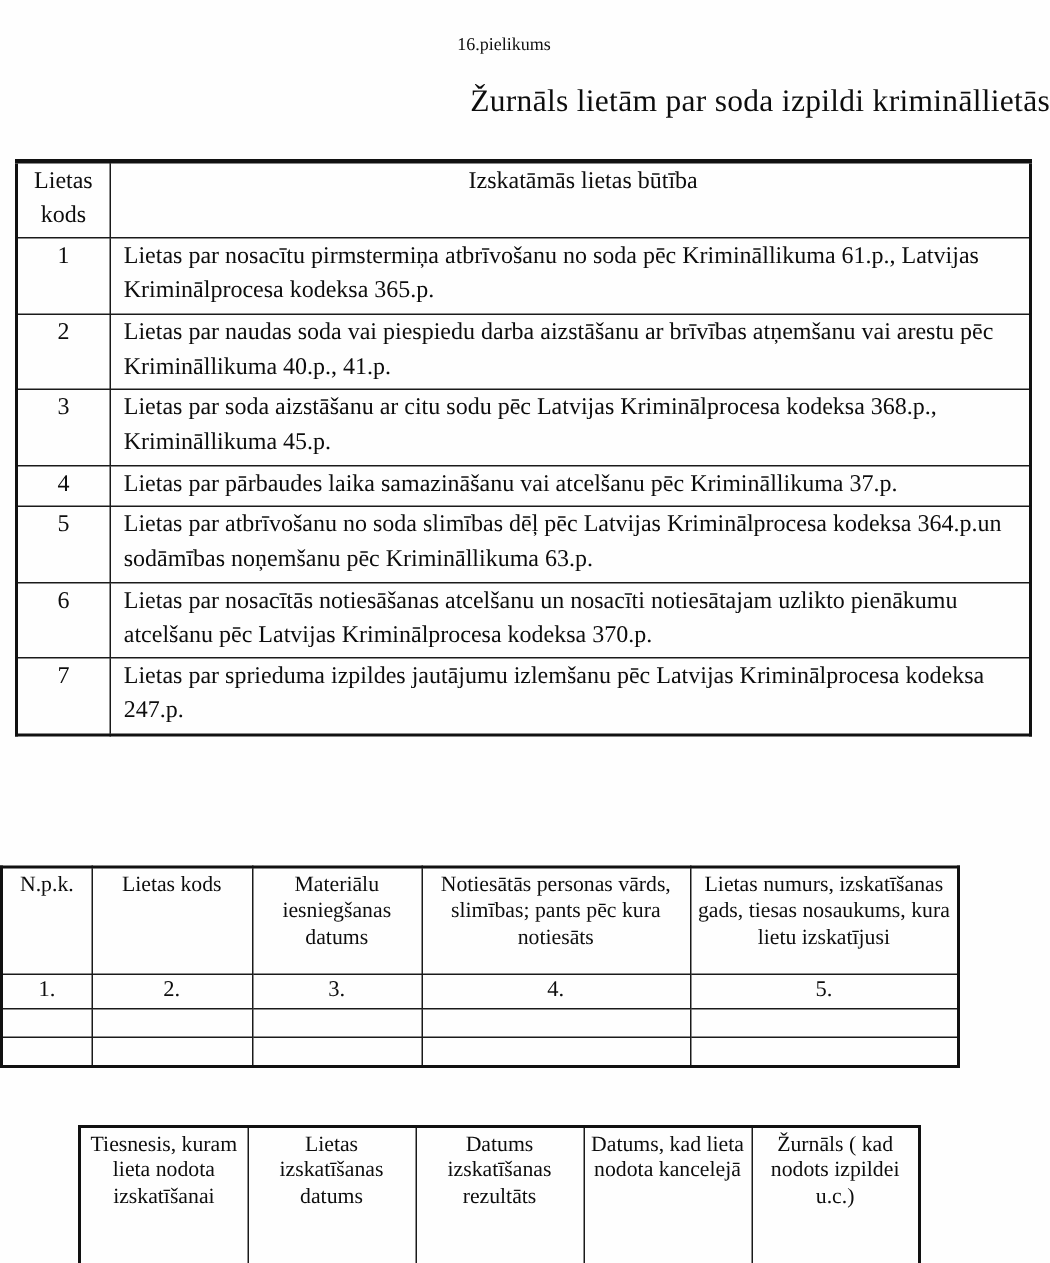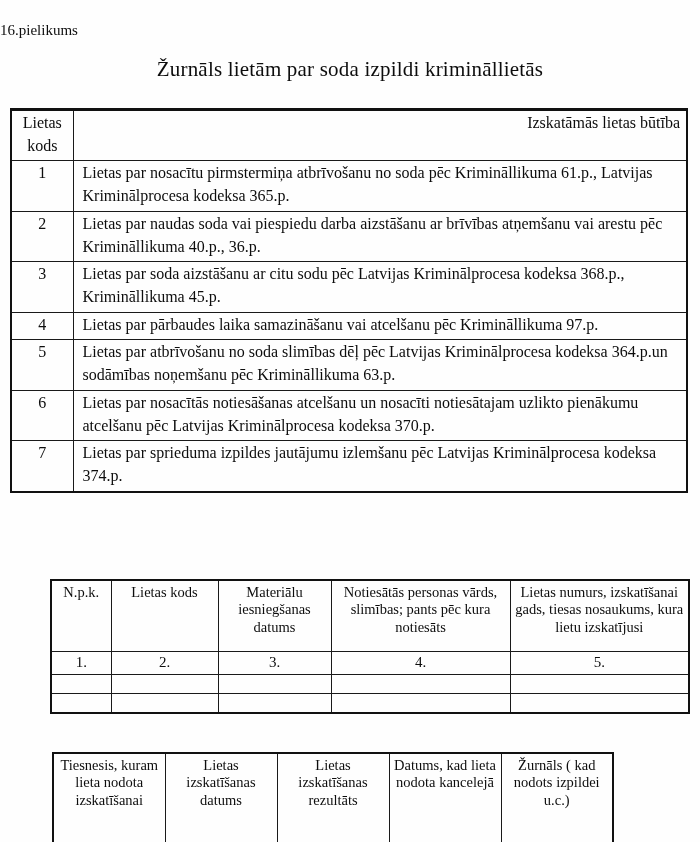--- a/index.html
+++ b/index.html
@@ -12,26 +12,26 @@
   .page {
     position: relative;
     width: 700px;
     height: 842px;
     background: #fefefe;
     overflow: hidden;
   }
   .annex {
     padding-top: 22px;
     padding-right: 28px;
-    text-align: left;
-    font-size: 15px;
+    text-align: center;
+    font-size: 12px;
   }
   .doc-title {
     margin-top: 18px;
-    text-align: center;
+    text-align: right;
     font-size: 21px;
     font-weight: normal;
     letter-spacing: 0.2px;
   }
 
   table {
     border-collapse: collapse;
     table-layout: fixed;
   }
   td, th {
@@ -50,42 +50,41 @@
     border-top-width: 3px;
     font-size: 16px;
     line-height: 1.42;
   }
   .codes-table .code-col { width: 62px; }
   .codes-table th, .codes-table td { padding: 1px 6px 3px 6px; }
   .codes-table .code-cell { text-align: center; }
   .codes-table .desc-cell { padding-left: 9px; padding-right: 12px; }
   .codes-table thead th { height: 42px; }
   .codes-table .code-header { text-align: center; }
-  .codes-table .desc-header { text-align: right; padding-left: 24px; }
+  .codes-table .desc-header { text-align: center; padding-left: 24px; }
 
   
   .register-table {
     font-size: 14.5px;
     line-height: 1.22;
     border: 2px solid #111;
   }
   .register-table th {
     text-align: center;
     padding: 3px 4px;
   }
   .register-table .num-cell {
     text-align: center;
     height: 23px;
     font-size: 15px;
     padding: 1px 2px;
   }
   .register-table .empty-cell { height: 19px; }
 
   .register-a {
-    margin-left: 50px;
     margin-top: 86px;
     width: 638px;
   }
   .register-a .c1 { width: 60px; }
   .register-a .c2 { width: 107px; }
   .register-a .c3 { width: 113px; }
   .register-a .c4 { width: 179px; }
   .register-a .c5 { width: 179px; }
   .register-a thead th { height: 72px; }
 
@@ -117,60 +116,60 @@
         <th class="desc-header">Izskatāmās lietas būtība</th>
       </tr>
     </thead>
     <tbody>
       <tr>
         <td class="code-cell">1</td>
         <td class="desc-cell">Lietas par nosacītu pirmstermiņa atbrīvošanu no soda pēc Krimināllikuma 61.p., Latvijas Kriminālprocesa kodeksa 365.p.</td>
       </tr>
       <tr>
         <td class="code-cell">2</td>
-        <td class="desc-cell">Lietas par naudas soda vai piespiedu darba aizstāšanu ar brīvības atņemšanu vai arestu pēc Krimināllikuma 40.p., 36.p.</td>
+        <td class="desc-cell">Lietas par naudas soda vai piespiedu darba aizstāšanu ar brīvības atņemšanu vai arestu pēc Krimināllikuma 40.p., 41.p.</td>
       </tr>
       <tr>
         <td class="code-cell">3</td>
         <td class="desc-cell">Lietas par soda aizstāšanu ar citu sodu pēc Latvijas Kriminālprocesa kodeksa 368.p., Krimināllikuma 45.p.</td>
       </tr>
       <tr>
         <td class="code-cell">4</td>
-        <td class="desc-cell">Lietas par pārbaudes laika samazināšanu vai atcelšanu pēc Krimināllikuma 97.p.</td>
+        <td class="desc-cell">Lietas par pārbaudes laika samazināšanu vai atcelšanu pēc Krimināllikuma 37.p.</td>
       </tr>
       <tr>
         <td class="code-cell">5</td>
         <td class="desc-cell">Lietas par atbrīvošanu no soda slimības dēļ pēc Latvijas Kriminālprocesa kodeksa 364.p.un sodāmības noņemšanu pēc Krimināllikuma 63.p.</td>
       </tr>
       <tr>
         <td class="code-cell">6</td>
         <td class="desc-cell">Lietas par nosacītās notiesāšanas atcelšanu un nosacīti notiesātajam uzlikto pienākumu atcelšanu pēc Latvijas Kriminālprocesa kodeksa 370.p.</td>
       </tr>
       <tr>
         <td class="code-cell">7</td>
-        <td class="desc-cell">Lietas par sprieduma izpildes jautājumu izlemšanu pēc Latvijas Kriminālprocesa kodeksa 374.p.</td>
+        <td class="desc-cell">Lietas par sprieduma izpildes jautājumu izlemšanu pēc Latvijas Kriminālprocesa kodeksa 247.p.</td>
       </tr>
     </tbody>
   </table>
 
   <table class="register-table register-a">
     <colgroup>
       <col class="c1">
         <col class="c2">
         <col class="c3">
         <col class="c4">
         <col class="c5">
     </colgroup>
     <thead>
       <tr>
         <th>N.p.k.</th>
         <th>Lietas kods</th>
         <th>Materiālu iesniegšanas datums</th>
         <th>Notiesātās personas vārds, slimības; pants pēc kura notiesāts</th>
-        <th>Lietas numurs, izskatīšanai gads, tiesas nosaukums, kura lietu izskatījusi</th>
+        <th>Lietas numurs, izskatīšanas gads, tiesas nosaukums, kura lietu izskatījusi</th>
       </tr>
     </thead>
     <tbody>
       <tr>
         <td class="num-cell">1.</td>
         <td class="num-cell">2.</td>
         <td class="num-cell">3.</td>
         <td class="num-cell">4.</td>
         <td class="num-cell">5.</td>
       </tr>
@@ -196,21 +195,21 @@
       <col>
         <col>
         <col>
         <col>
         <col>
     </colgroup>
     <thead>
       <tr>
         <th>Tiesnesis, kuram lieta nodota izskatīšanai</th>
         <th>Lietas izskatīšanas datums</th>
-        <th>Lietas izskatīšanas rezultāts</th>
+        <th>Datums izskatīšanas rezultāts</th>
         <th>Datums, kad lieta nodota kancelejā</th>
         <th>Žurnāls ( kad nodots izpildei u.c.)</th>
       </tr>
     </thead>
     <tbody>
       <tr>
         <td class="num-cell">6.</td>
         <td class="num-cell">7.</td>
         <td class="num-cell">8.</td>
         <td class="num-cell">9.</td>

